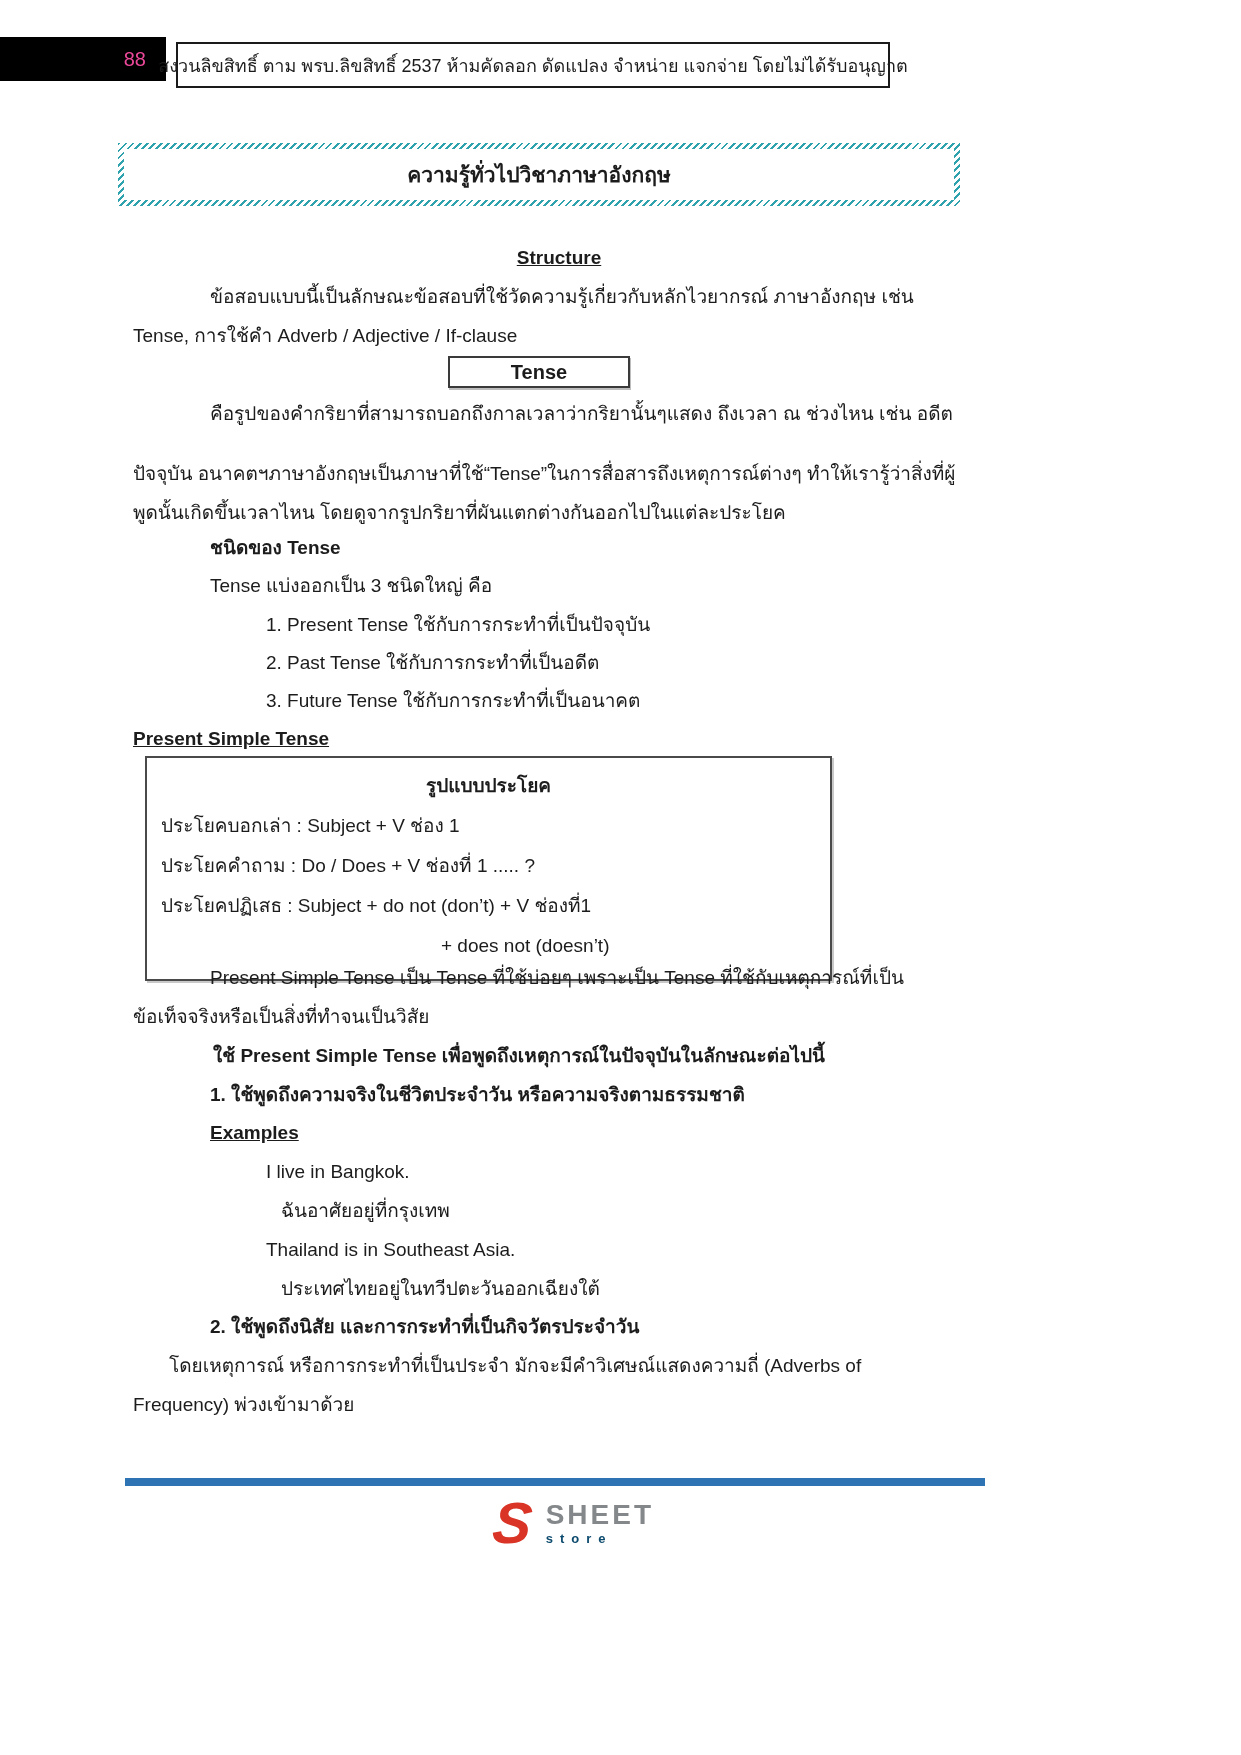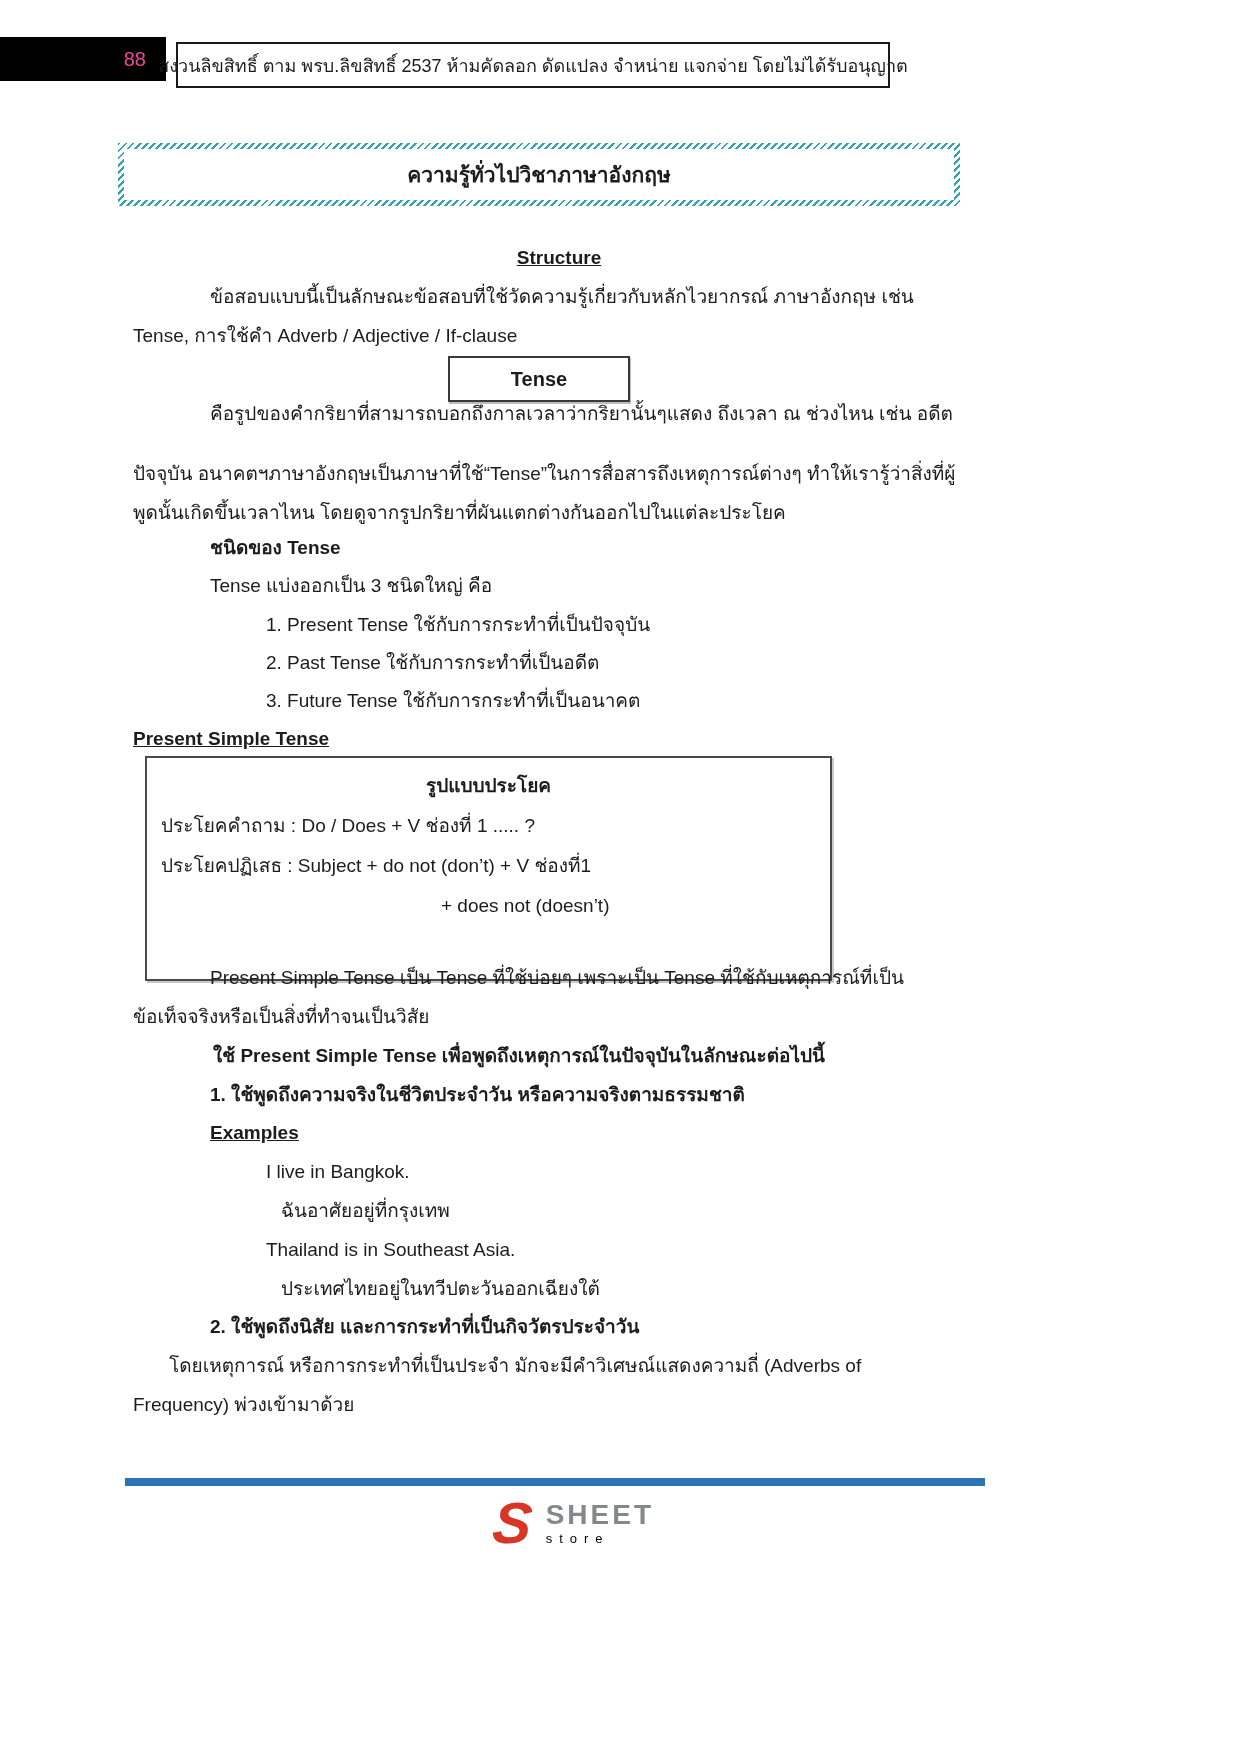--- a/index.html
+++ b/index.html
@@ -38,21 +38,21 @@
   .center { text-align:center; }
   .bold { font-weight:bold; }
   .underline { text-decoration:underline; }
   .ind77 { padding-left:77px; }
   .ind80 { padding-left:80px; }
   .ind133 { padding-left:133px; }
   .ind148 { padding-left:148px; }
   .ind36 { padding-left:36px; }
 
   .tense-box {
-    left:448px; top:356px; width:182px; height:46px;
+    left:448px; top:356px; width:182px; height:32px;
     border:2px solid #3a3a3a; box-shadow:1px 2px 0 #bdbdbd;
     display:flex; align-items:center; justify-content:center;
     font-weight:bold; font-size:20px; background:#fff;
   }
 
   .pattern-box {
     left:145px; top:756px; width:687px; height:225px;
     border:2px solid #4a4a4a; box-shadow:2px 2px 0 #c9c9c9;
     padding:8px 14px; background:#fff;
   }
@@ -61,21 +61,21 @@
 
   
   .footer-bar { left:125px; top:1478px; width:860px; height:8px; }
   .footer-logo { left:493px; top:1494px; display:flex; align-items:center; gap:14px; }
   .logo-s {
     font-size:58px; font-weight:bold; font-style:italic; line-height:1;
     transform:skewX(-6deg);
   }
   .brand-stack { display:flex; flex-direction:column; }
   .brand-name { font-weight:bold; font-size:28px; letter-spacing:3px; color:#85888a; line-height:1.1; }
-  .brand-sub { font-size:13px; letter-spacing:7px; color:#000000; }
+  .brand-sub { font-size:13px; letter-spacing:7px; color:#0c4a6e;font-weight:bold; }
 </style>
 </head>
 <body>
 
 <div class="abs pagenum-box">
   <span>88</span>
 </div>
 <div class="abs copyright-box">
   <span>สงวนลิขสิทธิ์ ตาม พรบ.ลิขสิทธิ์ 2537 ห้ามคัดลอก ดัดแปลง จำหน่าย แจกจ่าย โดยไม่ได้รับอนุญาต</span>
 </div>
@@ -99,20 +99,21 @@
 <div class="abs content-line ind77 bold" style="top:528px;">ชนิดของ Tense</div>
 <div class="abs content-line ind77" style="top:566px;">Tense แบ่งออกเป็น 3 ชนิดใหญ่ คือ</div>
 <div class="abs content-line ind133" style="top:605px;">1. Present Tense ใช้กับการกระทำที่เป็นปัจจุบัน</div>
 <div class="abs content-line ind133" style="top:643px;">2. Past Tense ใช้กับการกระทำที่เป็นอดีต</div>
 <div class="abs content-line ind133" style="top:681px;">3. Future Tense ใช้กับการกระทำที่เป็นอนาคต</div>
 
 <div class="abs content-line bold underline" style="top:719px;">Present Simple Tense</div>
 
 <div class="abs pattern-box">
   <div class="row center bold">รูปแบบประโยค</div>
+  <div class="row">ประโยคบอกเล่า : Subject + V ช่อง 1</div>
   <div class="row">ประโยคคำถาม : Do / Does + V ช่องที่ 1 ..... ?</div>
   <div class="row">ประโยคปฏิเสธ : Subject + do not (don’t) + V ช่องที่1</div>
   <div class="row pattern-neg2">+ does not (doesn’t)</div>
 </div>
 
 <div class="abs content-line ind77" style="top:958px;">Present Simple Tense เป็น Tense ที่ใช้บ่อยๆ เพราะเป็น Tense ที่ใช้กับเหตุการณ์ที่เป็น</div>
 <div class="abs content-line" style="top:997px;">ข้อเท็จจริงหรือเป็นสิ่งที่ทำจนเป็นวิสัย</div>
 
 <div class="abs content-line ind80 bold" style="top:1036px;">ใช้ Present Simple Tense เพื่อพูดถึงเหตุการณ์ในปัจจุบันในลักษณะต่อไปนี้</div>
 <div class="abs content-line ind77 bold" style="top:1075px;">1. ใช้พูดถึงความจริงในชีวิตประจำวัน หรือความจริงตามธรรมชาติ</div>

